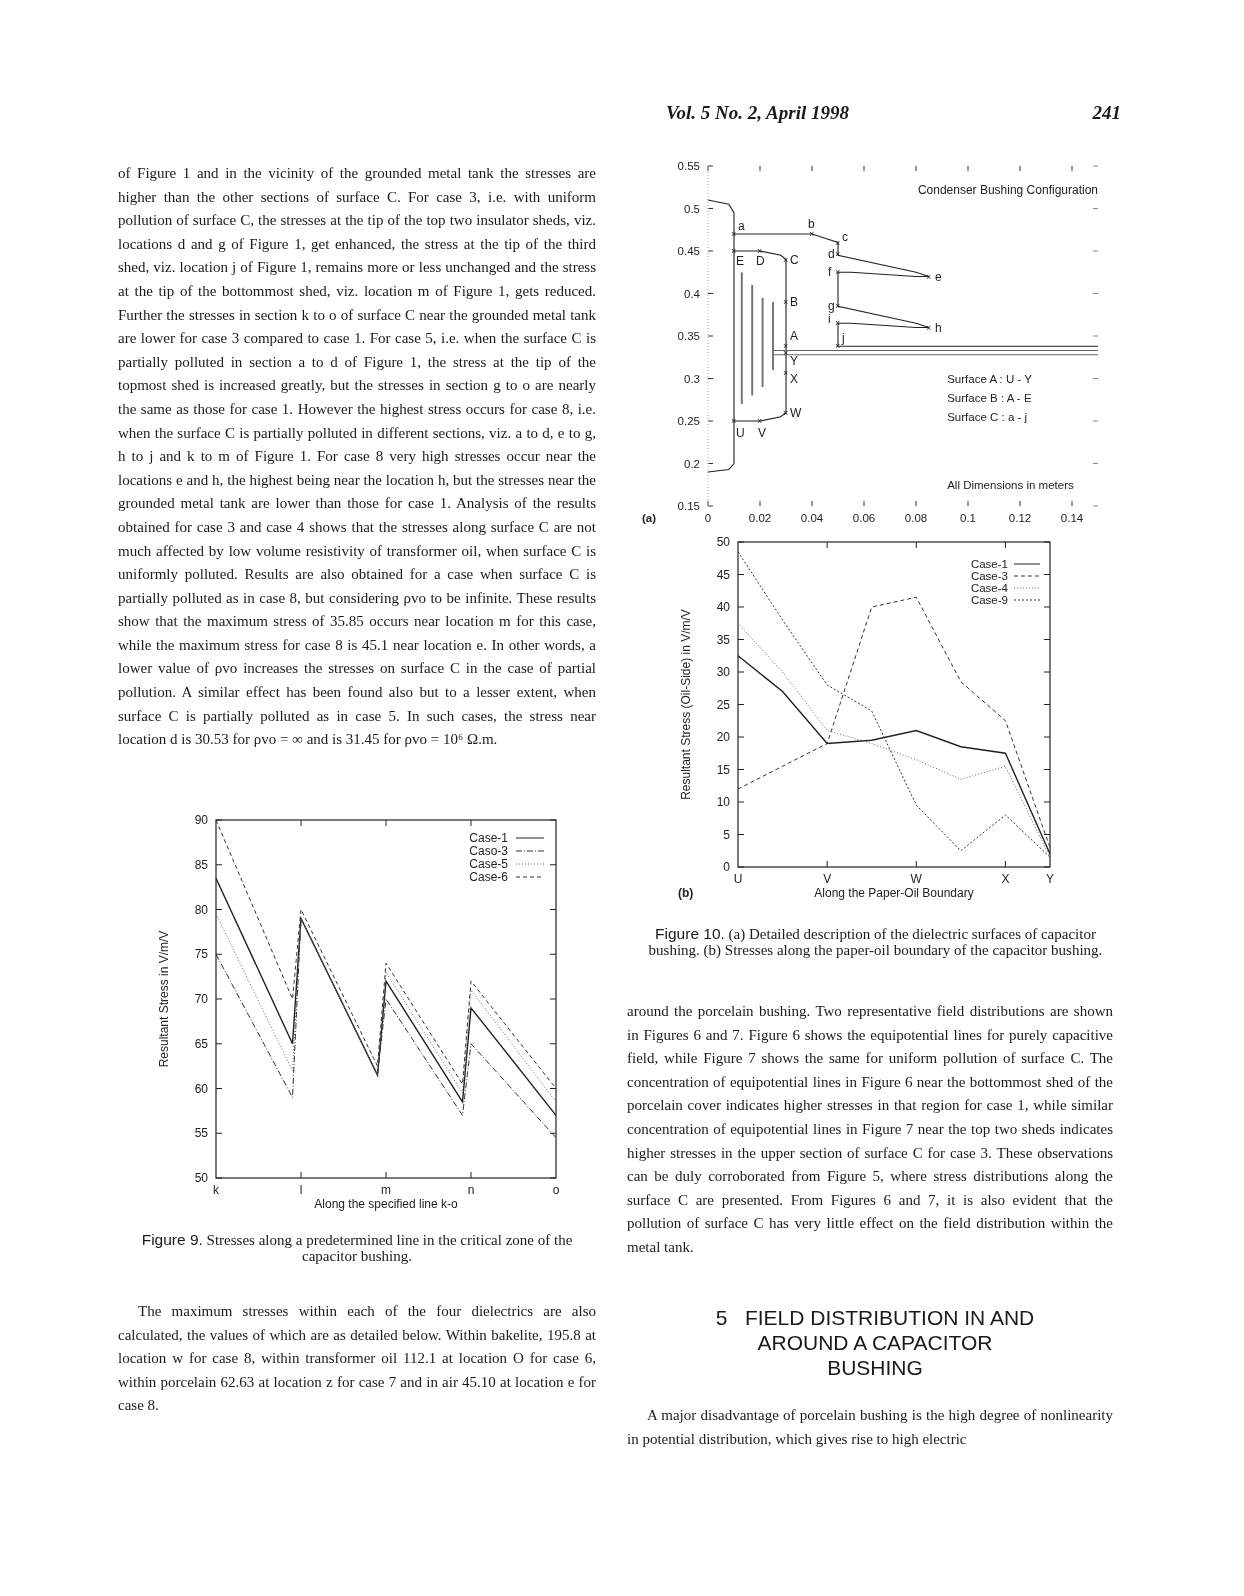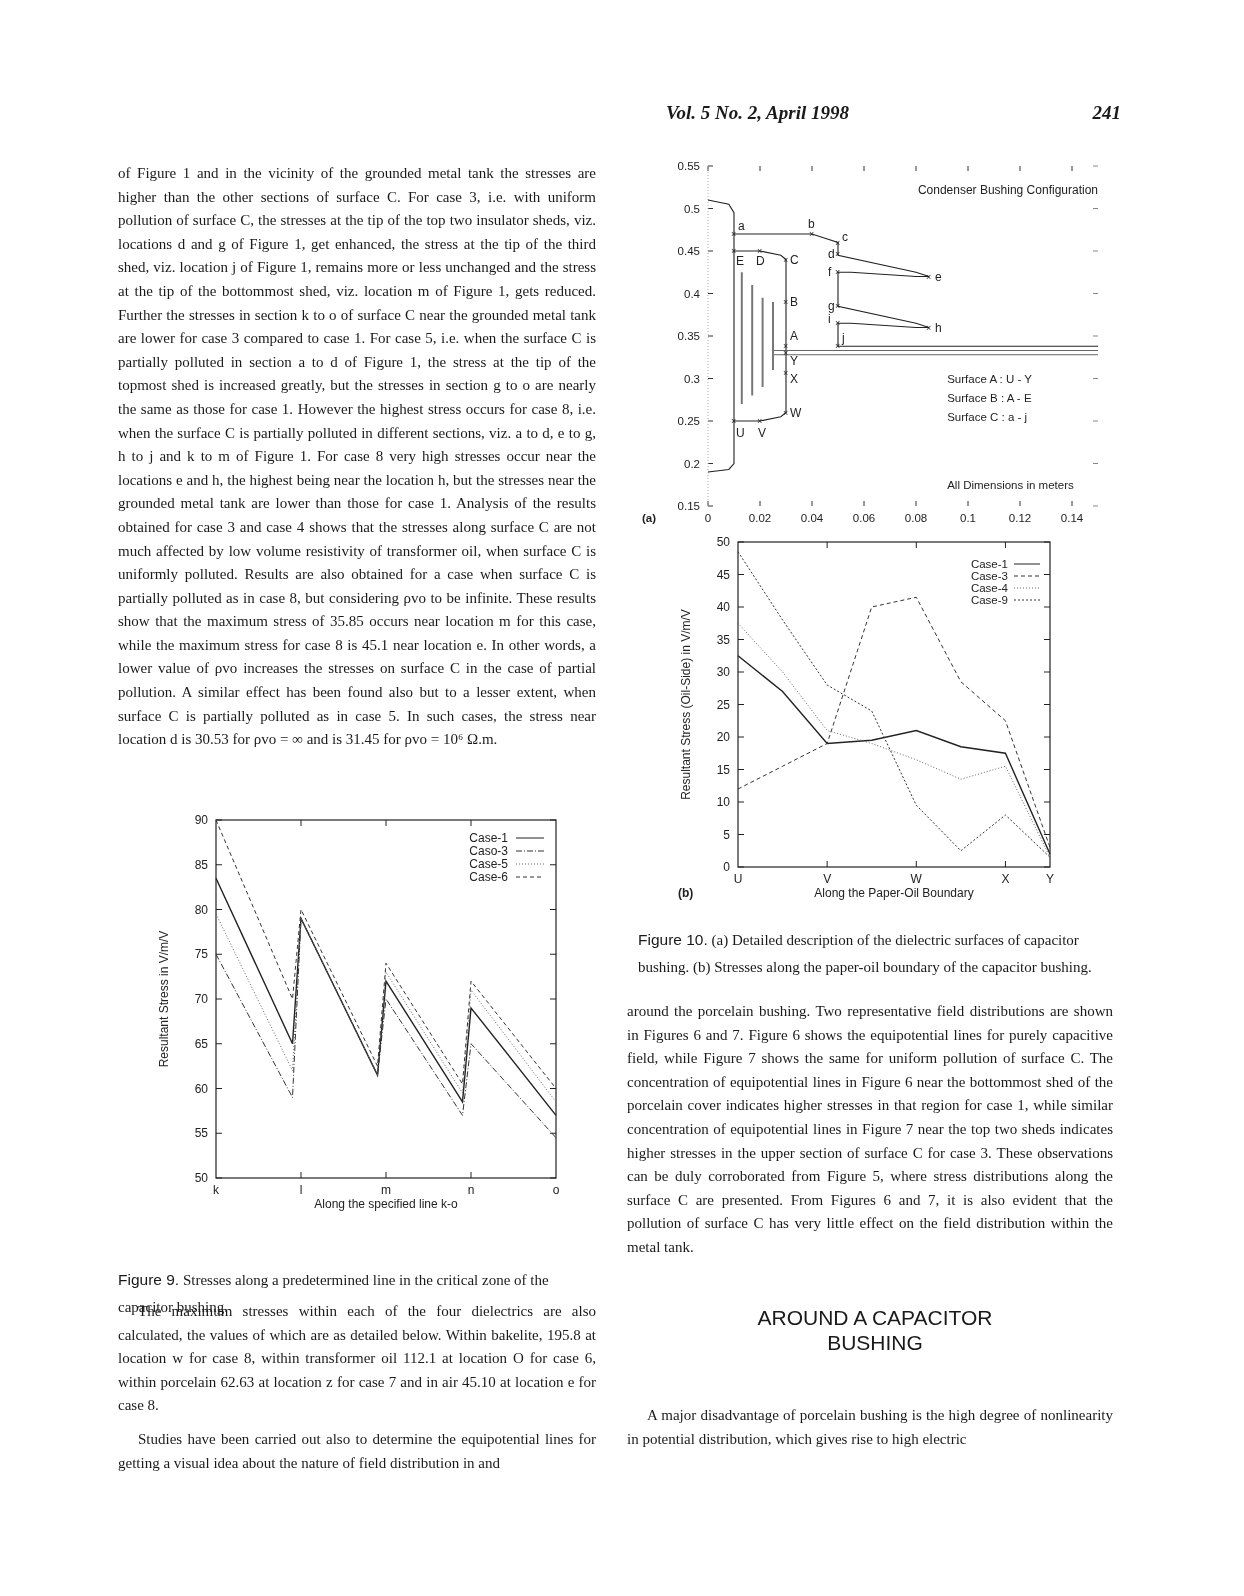--- a/index.html
+++ b/index.html
@@ -8,23 +8,23 @@
   .header .journal { position: absolute; left: 0; top: 0; }
   .header .vol { position: absolute; left: 548px; top: 0; }
   .header .pageno { position: absolute; right: 2px; top: 0; }
   .col { position: absolute; font-size: 15px; line-height: 23.6px; text-align: justify; }
   .col p { margin: 0; }
   .left-col-top { left: 118px; top: 162px; width: 478px; }
   .left-col-bottom { left: 118px; top: 1300px; width: 478px; }
   .right-col-mid { left: 627px; top: 1000px; width: 486px; }
   .indent { text-indent: 20px; }
   .para-gap { margin-top: 10px !important; }
-  .caption { position: absolute; font-size: 15px; line-height: 27px; text-align: left; }
+  .caption { position: absolute; font-size: 15px; line-height: 16px; text-align: center; }
   .caption .fig-label { font-family: "Liberation Sans", sans-serif; font-size: 15.5px; }
-  .fig9-caption { left: 118px; top: 1266px; width: 478px; }
+  .fig9-caption { left: 118px; top: 1232px; width: 478px; }
   .fig10-caption { left: 638px; top: 926px; width: 475px; }
   .section-heading { position: absolute; left: 640px; top: 1305px; width: 470px; text-align: center; font-family: "Liberation Sans", sans-serif; font-size: 21px; line-height: 25px; }
   .chart { position: absolute; }
   .chart svg text { font-family: "Liberation Sans", sans-serif; }
 </style>
 </head>
 <body>
 
 <div class="header">
   <span class="vol">Vol. 5 No. 2, April 1998</span>
@@ -94,21 +94,20 @@
       </g>
   </svg>
 </div>
 <div class="caption fig9-caption">
   <span class="fig-label">Figure 9.</span>
   <span>Stresses along a predetermined line in the critical zone of the capacitor bushing.</span>
 </div>
 
 <div class="col left-col-bottom">
   <p class="indent">The maximum stresses within each of the four dielectrics are also calculated, the values of which are as detailed below. Within bakelite, 195.8 at location w for case 8, within transformer oil 112.1 at location O for case 6, within porcelain 62.63 at location z for case 7 and in air 45.10 at location e for case 8.</p>
-  <p class="indent para-gap">Studies have been carried out also to determine the equipotential lines for getting a visual idea about the nature of field distribution in and</p>
 </div>
 
 <div class="chart" style="left:640px; top:152px; width:480px; height:380px;">
   <svg width="480" height="380" viewBox="0 0 480 380">
     <g id="fig10a">
         <line x1="68" x2="73" y1="14" y2="14" stroke="#333"></line>
         <line x1="453" x2="458" y1="14" y2="14" stroke="#888"></line>
         <text x="60" y="18" text-anchor="end" font-size="11.5" fill="#222">0.55</text>
         <line x1="68" x2="73" y1="56.50000000000006" y2="56.50000000000006" stroke="#333"></line>
         <line x1="453" x2="458" y1="56.50000000000006" y2="56.50000000000006" stroke="#888"></line>
@@ -291,19 +290,20 @@
 <div class="caption fig10-caption">
   <span class="fig-label">Figure 10.</span>
   <span>(a) Detailed description of the dielectric surfaces of capacitor bushing. (b) Stresses along the paper-oil boundary of the capacitor bushing.</span>
 </div>
 
 <div class="col right-col-mid">
   <p>around the porcelain bushing. Two representative field distributions are shown in Figures 6 and 7. Figure 6 shows the equipotential lines for purely capacitive field, while Figure 7 shows the same for uniform pollution of surface C. The concentration of equipotential lines in Figure 6 near the bottommost shed of the porcelain cover indicates higher stresses in that region for case 1, while similar concentration of equipotential lines in Figure 7 near the top two sheds indicates higher stresses in the upper section of surface C for case 3. These observations can be duly corroborated from Figure 5, where stress distributions along the surface C are presented. From Figures 6 and 7, it is also evident that the pollution of surface C has very little effect on the field distribution within the metal tank.</p>
 </div>
 
 <div class="section-heading">
+  <div><span>5</span>&nbsp;&nbsp;&nbsp;<span>FIELD DISTRIBUTION IN AND</span></div>
   <div>AROUND A CAPACITOR</div>
   <div>BUSHING</div>
 </div>
 
 <div class="col" style="left:627px; top:1404px; width:486px;">
   <p class="indent">A major disadvantage of porcelain bushing is the high degree of nonlinearity in potential distribution, which gives rise to high electric</p>
 </div>
 
 </body></html>

